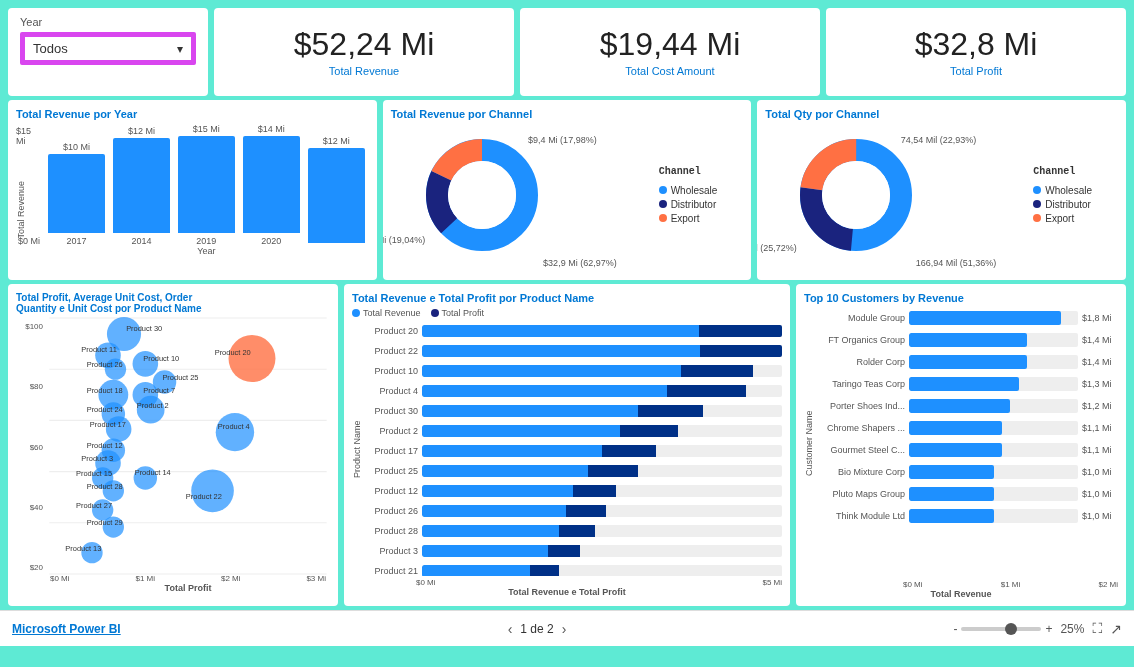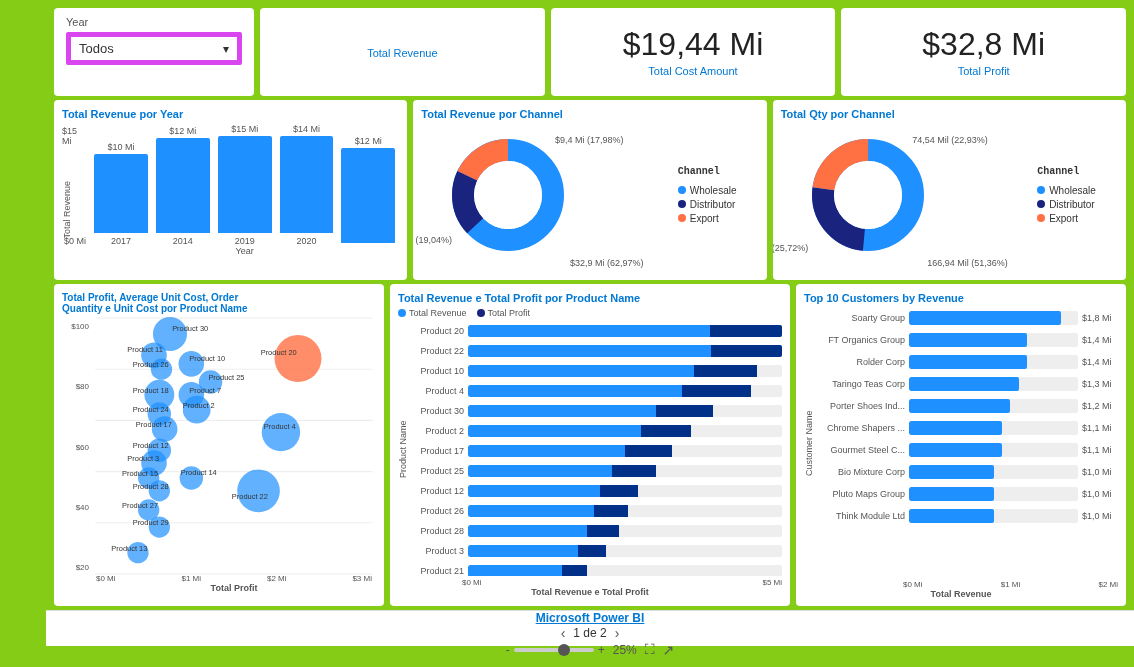--- a/index.html
+++ b/index.html
@@ -1,18 +1,18 @@
 <!DOCTYPE html>
 <html><head>
   <meta charset="utf-8">
   <style>
     * { box-sizing: border-box; margin: 0; padding: 0; }
     body { font-family: 'Segoe UI', Arial, sans-serif; background: #f0f0f0; font-size: 12px; color: #333; width: 1134px; height: 667px; overflow: hidden; }
 
-    .dashboard { width: 1134px; height: 667px; background: #84cc16; display: flex; flex-direction: column; padding-left: 46px; }
+    .dashboard { width: 1134px; height: 667px; background: #5eead4; display: flex; flex-direction: column; }
 
     
     .top-row { display: flex; gap: 6px; padding: 8px 8px 4px 8px; height: 100px; }
 
     .filter-card { background: white; border-radius: 4px; padding: 8px 12px; width: 200px; flex-shrink: 0; }
     .filter-label { font-size: 11px; color: #555; margin-bottom: 4px; }
     .filter-select { display: flex; align-items: center; justify-content: space-between; border: 5px solid #d946ef; border-radius: 2px; padding: 4px 8px; font-size: 13px; cursor: pointer; }
 
     .metric-card { background: white; border-radius: 4px; padding: 8px 16px; flex: 1; display: flex; flex-direction: column; align-items: center; justify-content: center; }
     .metric-value { font-size: 32px; font-weight: 300; color: #222; line-height: 1.1; }
@@ -46,21 +46,21 @@
     .hbar-fill-profit { height: 100%; background: #003087; }
 
     
     .top10-row { display: flex; align-items: center; margin-bottom: 2px; height: 20px; }
     .top10-name { font-size: 9px; color: #555; width: 95px; text-align: right; padding-right: 4px; flex-shrink: 0; }
     .top10-track { flex: 1; height: 14px; background: #eee; border-radius: 2px; overflow: hidden; }
     .top10-fill { height: 100%; background: #1e90ff; border-radius: 2px; }
     .top10-value { font-size: 9px; color: #555; padding-left: 4px; flex-shrink: 0; width: 40px; }
 
     
-    .footer { height: 36px; background: white; border-top: 1px solid #ddd; display: flex; align-items: center; justify-content: space-between; padding: 0 12px; flex-direction: column; }
+    .footer { height: 36px; background: white; border-top: 1px solid #ddd; display: flex; align-items: center; justify-content: space-between; padding: 0 12px; }
     .footer-brand { color: #0078d4; font-size: 12px; font-weight: 600; text-decoration: underline; cursor: pointer; }
     .footer-pagination { display: flex; align-items: center; gap: 8px; font-size: 12px; }
     .footer-zoom { display: flex; align-items: center; gap: 4px; font-size: 12px; color: #555; }
     .footer-right { display: flex; align-items: center; gap: 8px; }
     .zoom-slider { width: 80px; height: 4px; background: #ccc; border-radius: 2px; position: relative; }
     .zoom-thumb { width: 12px; height: 12px; background: #555; border-radius: 50%; position: absolute; top: -4px; left: 55%; cursor: pointer; }
 
     .legend-title { font-size: 10px; font-weight: 600; margin-bottom: 8px; font-family: Liberation Mono, monospace; }
   </style>
 </head>
@@ -72,20 +72,21 @@
 
     <div class="filter-card">
       <div class="filter-label">Year</div>
       <div class="filter-select">
         <span>Todos</span>
         <span style="font-size:12px;">▾</span>
       </div>
     </div>
 
     <div class="metric-card">
+      <div class="metric-value">$52,24 Mi</div>
       <div class="metric-label">Total Revenue</div>
     </div>
     <div class="metric-card">
       <div class="metric-value">$19,44 Mi</div>
       <div class="metric-label">Total Cost Amount</div>
     </div>
     <div class="metric-card">
       <div class="metric-value">$32,8 Mi</div>
       <div class="metric-label">Total Profit</div>
     </div>
@@ -395,21 +396,21 @@
       </div>
       <div style="text-align:center;font-size:9px;color:#555;font-weight:600;">Total Revenue e Total Profit</div>
     </div>
 
     <div class="top10-card">
       <div class="chart-title">Top 10 Customers by Revenue</div>
       <div style="display:flex;height:calc(100% - 36px);">
         <div style="writing-mode:vertical-rl;transform:rotate(180deg);font-size:9px;color:#555;flex-shrink:0;text-align:center;padding:4px 0;">Customer Name</div>
         <div style="flex:1;">
           <div class="top10-row">
-            <div class="top10-name">Soarty Group</div>
+            <div class="top10-name">Module Group</div>
             <div class="top10-track">
                 <div class="top10-fill" style="width:90%;"></div>
               </div>
             <div class="top10-value">$1,8 Mi</div>
           </div>
           <div class="top10-row">
             <div class="top10-name">FT Organics Group</div>
             <div class="top10-track">
                 <div class="top10-fill" style="width:70%;"></div>
               </div>

